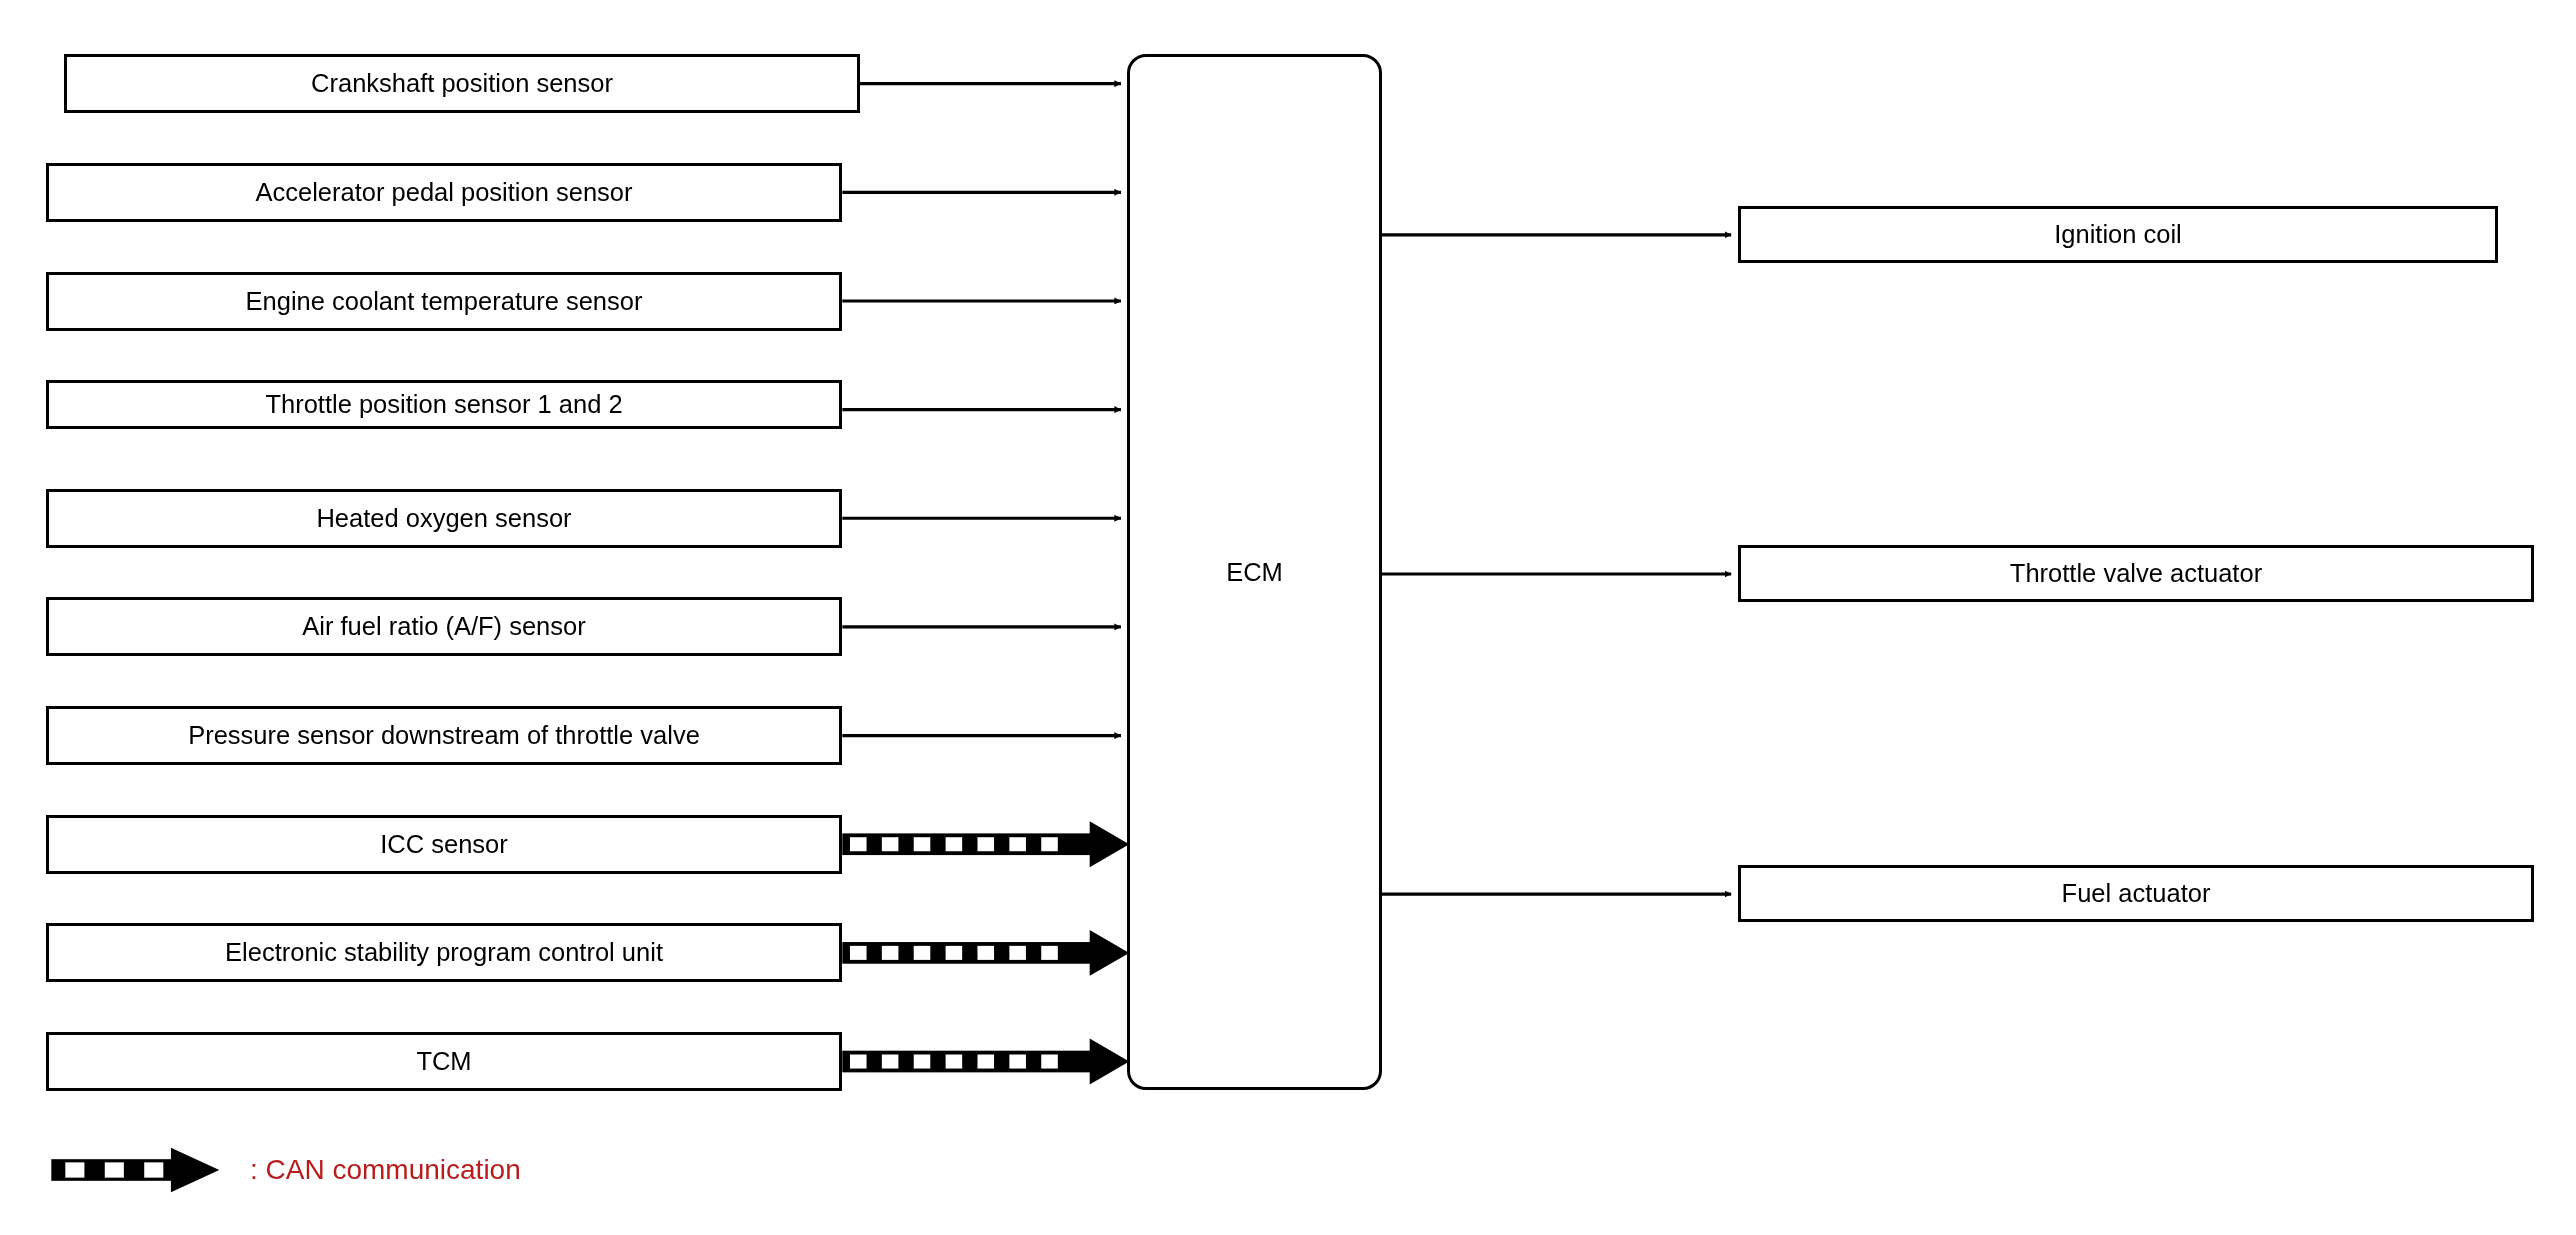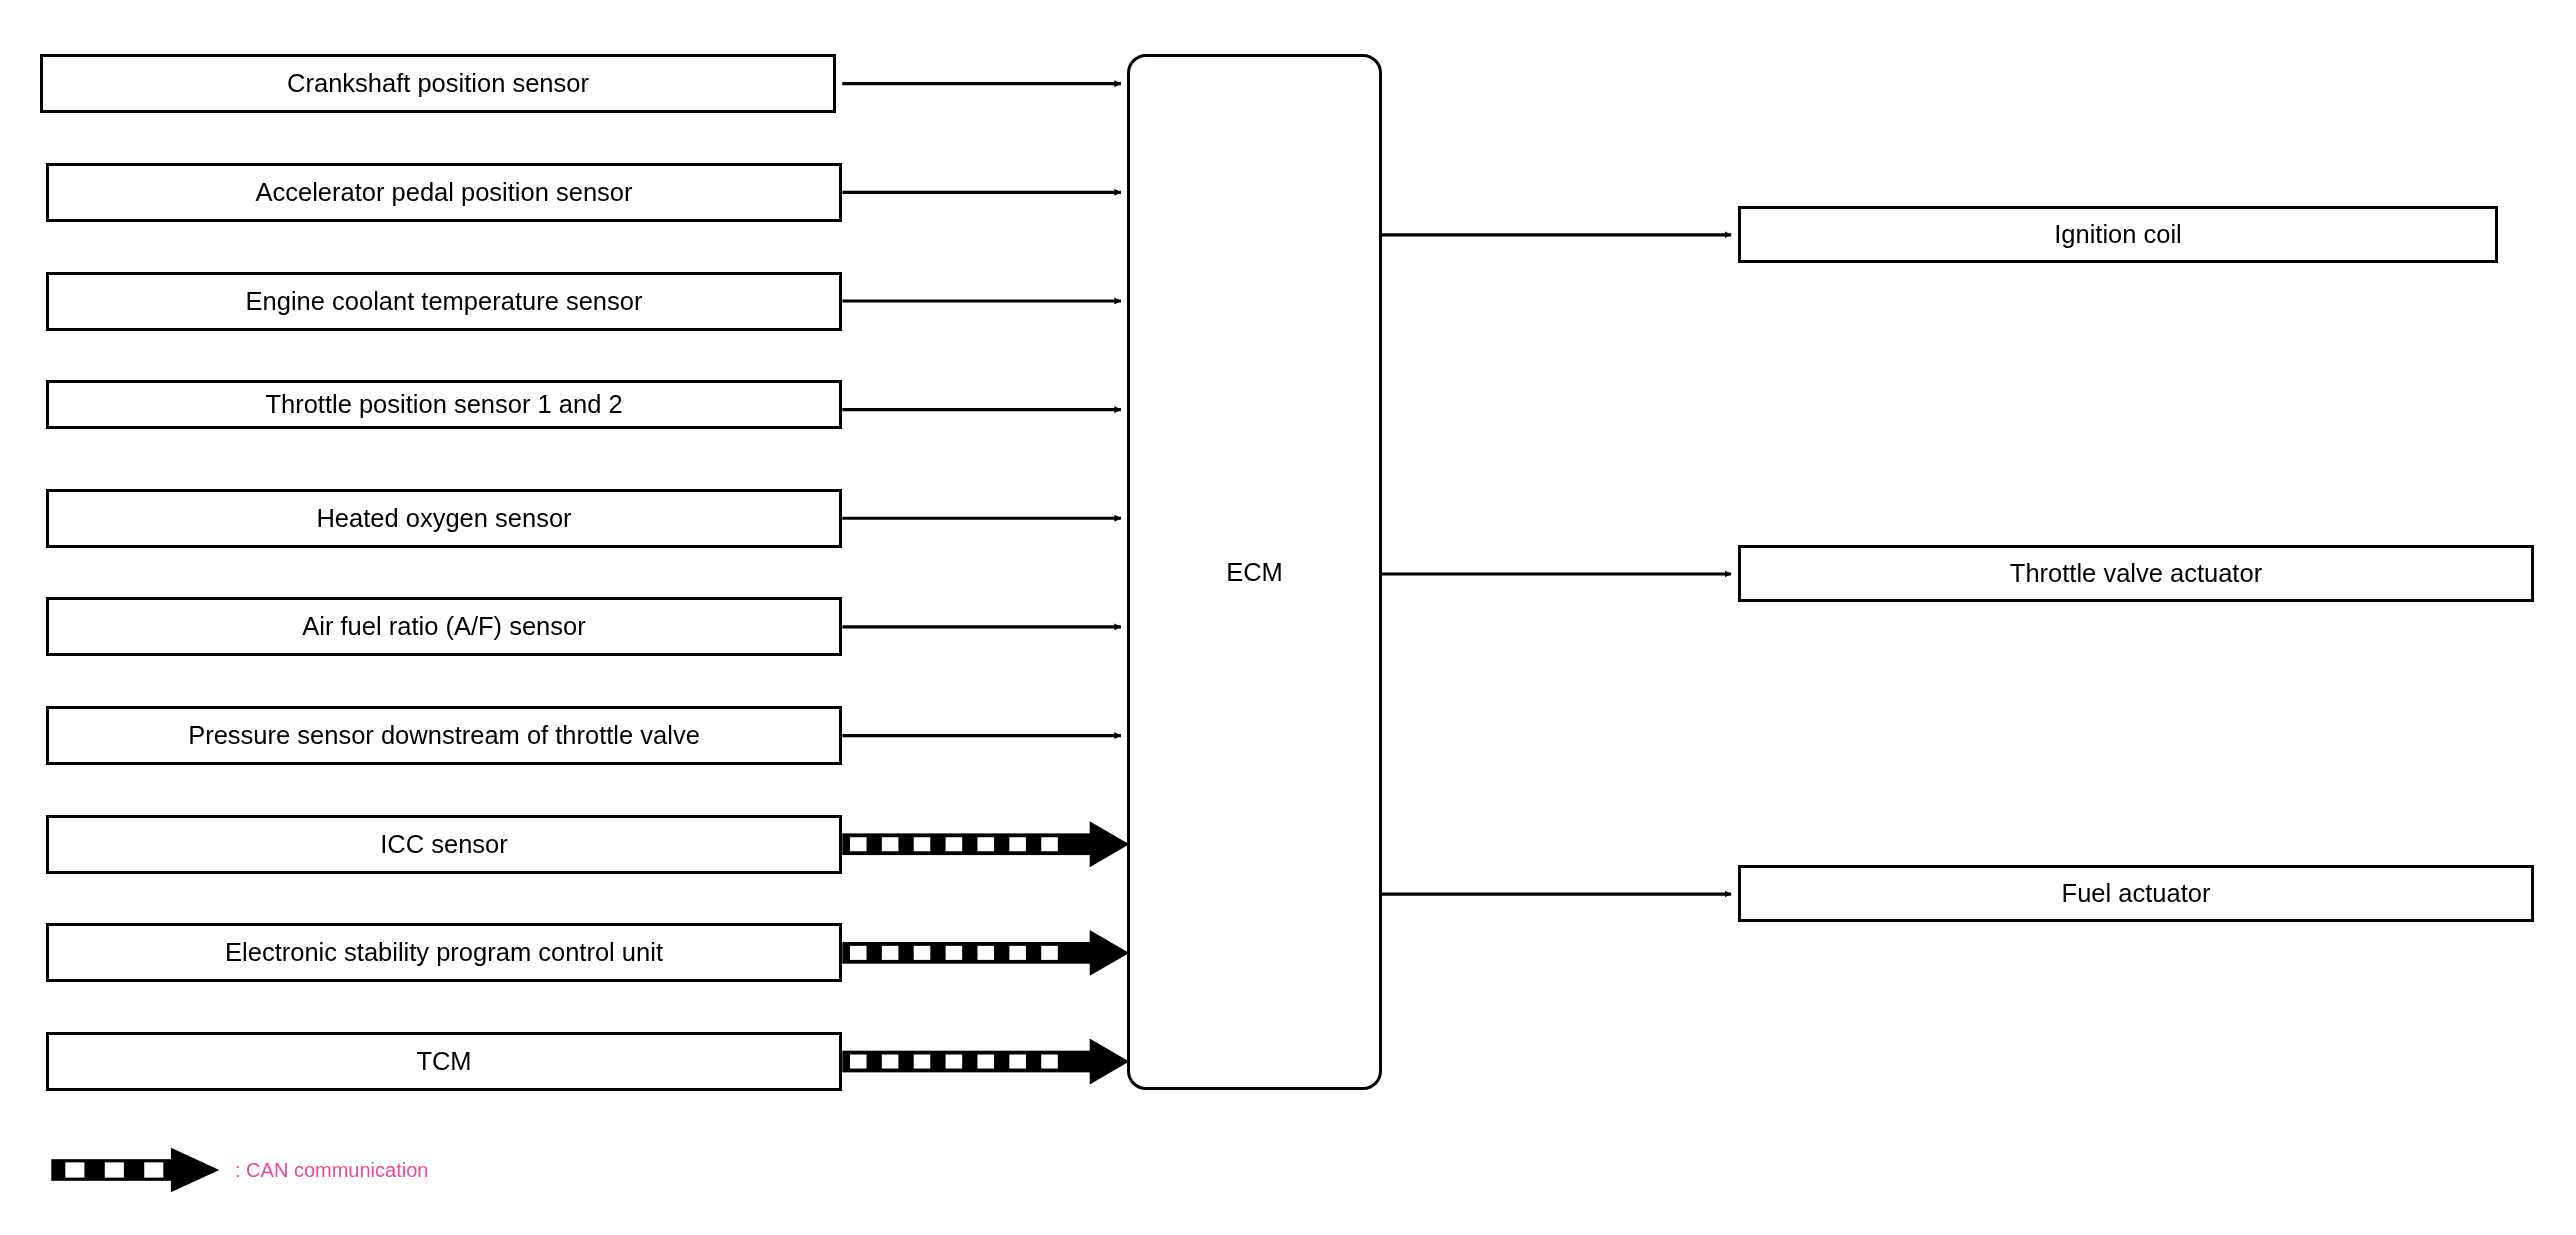--- a/index.html
+++ b/index.html
@@ -53,23 +53,23 @@
   }
   .legend {
     position: absolute;
     left: 46px;
     top: 1135px;
     display: flex;
     align-items: center;
     height: 70px;
   }
   .legend-text {
-    font-size: 20px;
-    color: #ec4899;
-    margin-left: 4px;
+    font-size: 28px;
+    color: #b91c1c;
+    margin-left: 19px;
     white-space: nowrap;
     font-family: "Liberation Sans", sans-serif;
   }
 </style>
 </head>
 <body>
 
 <div id="diagram-root">
 
   <svg class="conn-svg" viewBox="0 0 4040 1938" xmlns="http://www.w3.org/2000/svg">
@@ -123,21 +123,21 @@
         </g>
       </g>
     <g id="output-lines" stroke="#000000" stroke-width="5" fill="none">
         <line x1="2165" y1="368" x2="2715" y2="368" marker-end="url(#arrowSolid)"></line>
         <line x1="2165" y1="900" x2="2715" y2="900" marker-end="url(#arrowSolid)"></line>
         <line x1="2165" y1="1402" x2="2715" y2="1402" marker-end="url(#arrowSolid)"></line>
       </g>
   </svg>
 
   <div id="input-boxes">
-      <div class="node-box" style="left: 40px; top: 54px; width: 796px; height: 59px;">
+      <div class="node-box" style="left: 64px; top: 54px; width: 796px; height: 59px;">
         <span>Crankshaft position sensor</span>
       </div>
       <div class="node-box" style="left: 46px; top: 163px; width: 796px; height: 59px;">
         <span>Accelerator pedal position sensor</span>
       </div>
       <div class="node-box" style="left: 46px; top: 272px; width: 796px; height: 59px;">
         <span>Engine coolant temperature sensor</span>
       </div>
       <div class="node-box" style="left: 46px; top: 380px; width: 796px; height: 49px;">
         <span>Throttle position sensor 1 and 2</span>

